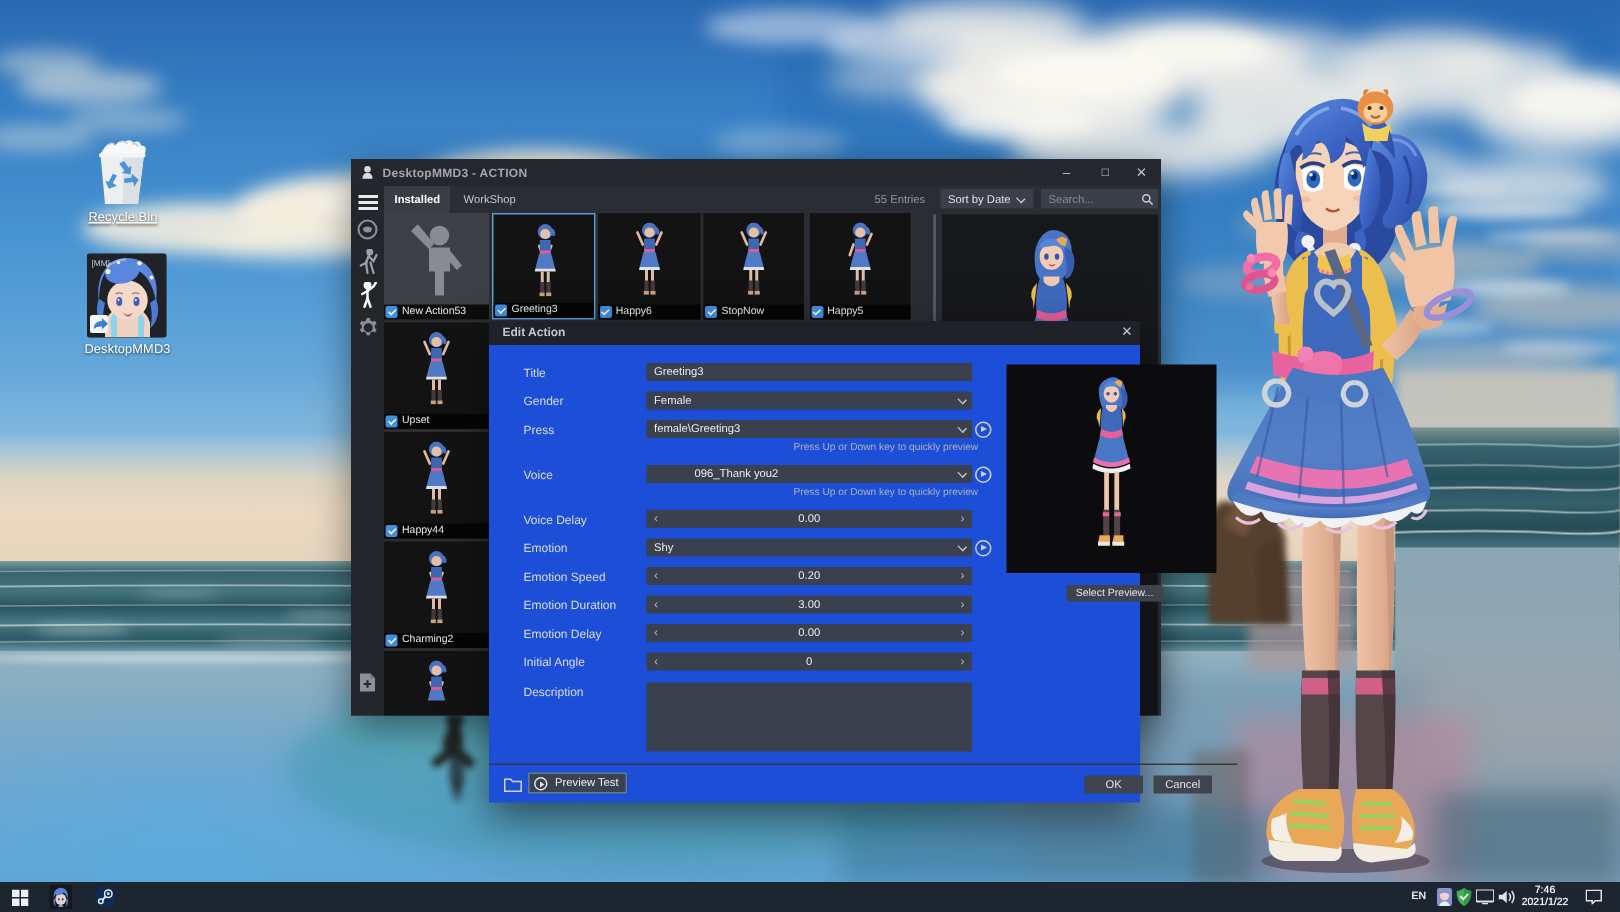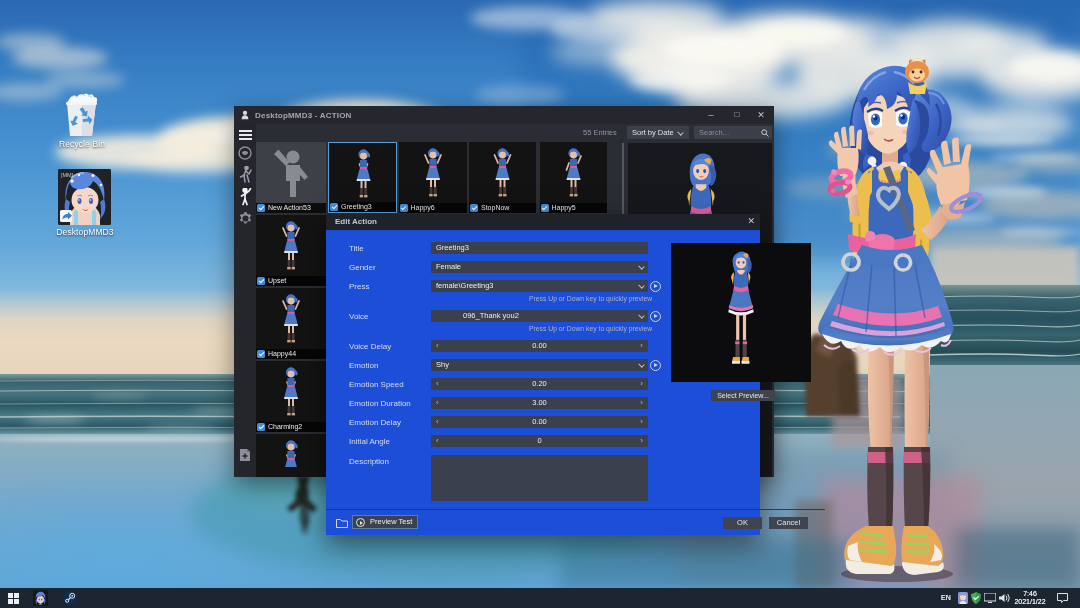--- a/index.html
+++ b/index.html
@@ -262,21 +262,21 @@
       <path d="M12 5 q3 -4 7 -1 q2 -4 6 -2 q3 -3 6 0 q4 -2 5 2 q4 0 3 4 l-1 3 L8 11 Z" fill="#f6f8fa"></path>
       <path d="M14 4 q2 -3 5 0 M22 2 q3 -2 5 1 M30 3 q3 -1 4 2" stroke="#c8cdd4" stroke-width="1" fill="none"></path>
       <rect x="8" y="9" width="31" height="3" rx="1.2" fill="#f2f4f6"></rect>
       <g fill="#4a94dc">
         <path d="M21.5 16 l3.5 5 l-2 1.2 l6 1.2 l.6 -5.8 l-2 1.1 l-2.8 -4.4 Z"></path>
         <path d="M20 24 l-2.8 5 l2.8 1.8 l-5.4 2 l-2.4 -5 l2.4 .2 l2.6 -5.2 Z"></path>
         <path d="M25 29 l5.8 -.6 l.6 3.2 l3 -4.8 l-4.4 -4 l-.4 2.6 l-5 .8 Z"></path>
       </g>
     </svg>
   </div>
-  <div class="abs" id="recycleLabel" style="left:40px;top:139px;width:84px;">Recycle Bin</div>
+  <div class="abs" id="recycleLabel" style="left:40px;top:139px;width:84px;text-decoration:underline;">Recycle Bin</div>
   <div class="abs" id="mmdIcon">
     <svg width="53" height="56" viewBox="0 0 53 56">
       <rect width="53" height="56" fill="#1f2227"></rect>
       <path d="M12 46 Q14 40 18 38 L36 38 Q40 40 42 46 L42 56 L12 56 Z" fill="#f0d2c2"></path>
       <path d="M16 50 q-2 -8 4 -12 l0 18 l-4 0 Z M38 50 q2 -8 -4 -12 l0 18 l4 0 Z" fill="#8fd2ec"></path>
       <ellipse cx="27" cy="31" rx="13.5" ry="13" fill="#f4d8ca"></ellipse>
       <ellipse cx="21.5" cy="32" rx="2" ry="3" fill="#4a5ab8"></ellipse>
       <ellipse cx="33" cy="32" rx="2" ry="3" fill="#4a5ab8"></ellipse>
       <circle cx="21" cy="31" r=".7" fill="#fff"></circle>
         <circle cx="32.5" cy="31" r=".7" fill="#fff"></circle>
@@ -464,20 +464,24 @@
   <div class="abs" id="mainwin">
     <div id="titlebar">
       <svg class="abs" style="left:6px;top:4px;" width="10" height="10" viewBox="0 0 11 12">
         <circle cx="5.5" cy="3.4" r="2.6" fill="#d8dce2"></circle>
         <path d="M1.5 11 C1.5 7.8 3 6.4 5.5 6.4 C8 6.4 9.5 7.8 9.5 11 Z" fill="#d8dce2"></path>
       </svg>
       <div class="ttext">DesktopMMD3 - ACTION</div>
       <div class="winbtn" style="left:463px;">–</div>
       <div class="winbtn" style="left:489px;font-size:8px;">□</div>
       <div class="winbtn" style="left:513px;">✕</div>
+    </div>
+    <div id="tabbar">
+      <div class="tab sel" style="left:0;">Installed</div>
+      <div class="tab" style="left:46px;">WorkShop</div>
     </div>
     <div id="entries">55 Entries</div>
     <div id="sortbox">Sort by Date<span class="chev" style="top:4px;right:6px;"></span></div>
     <div id="searchbox">Search...<svg class="abs" style="right:3px;top:2.5px;" width="8" height="8" viewBox="0 0 8 8">
           <circle cx="3.2" cy="3.2" r="2.4" fill="none" stroke="#c6cad0" stroke-width="1"></circle>
           <line x1="5" y1="5" x2="7.4" y2="7.4" stroke="#c6cad0" stroke-width="1"></line>
         </svg></div>
     <div id="sidebar">
       <div class="abs" style="left:5px;top:6px;width:13px;height:2px;background:#e8eaec;box-shadow:0 4px 0 #e8eaec,0 8px 0 #e8eaec;"></div>
       <svg class="abs" style="left:4px;top:22px;" width="14" height="14" viewBox="0 0 14 14">

